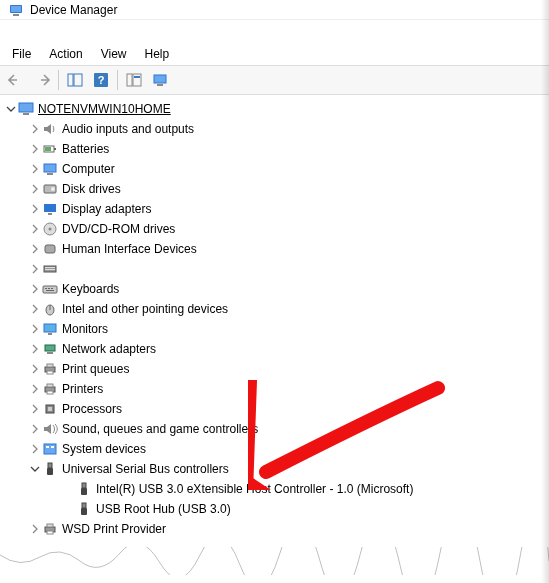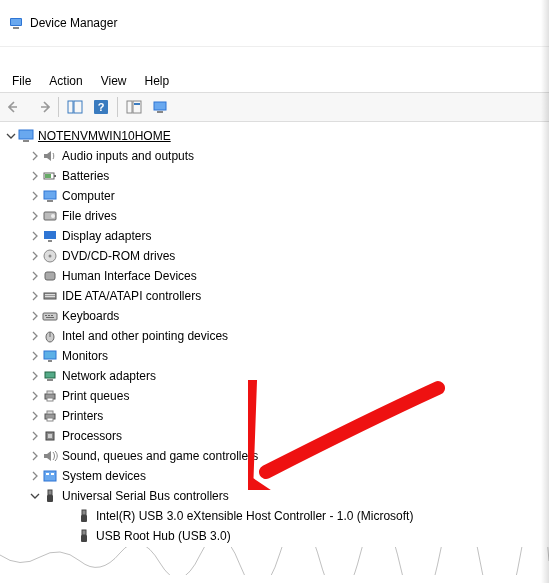--- a/index.html
+++ b/index.html
@@ -15,21 +15,21 @@
   }
   .window {
     width: 549px;
     height: 583px;
     background: #fff;
     display: flex;
     flex-direction: column;
     position: relative;
   }
   .titlebar {
-    height: 47px;
+    height: 20px;
     display: flex;
     align-items: center;
     padding: 0 8px;
     gap: 6px;
     border-bottom: 1px solid #eee;
   }
   .titlebar .icon { width: 16px; height: 16px; display:flex;align-items:center;justify-content:center; }
   .titlebar .title { font-size: 12px; }
   .menubar {
     height: 22px;
@@ -255,21 +255,21 @@
           <svg width="10" height="10" viewBox="0 0 10 10">
             <path d="M3 1 L7 5 L3 9" stroke="#888" fill="none" stroke-width="1.3"></path>
           </svg>
         </span>
         <span class="node-icon">
           <svg width="16" height="16" viewBox="0 0 16 16">
             <rect x="2" y="4" width="12" height="8" fill="#bbb" stroke="#666" rx="1"></rect>
             <circle cx="11" cy="8" r="2" fill="#eee"></circle>
           </svg>
         </span>
-        <span class="node-label">File drives</span>
+        <span class="node-label">Disk drives</span>
       </div>
       <div class="node indent-cat">
         <span class="expander">
           <svg width="10" height="10" viewBox="0 0 10 10">
             <path d="M3 1 L7 5 L3 9" stroke="#888" fill="none" stroke-width="1.3"></path>
           </svg>
         </span>
         <span class="node-icon">
           <svg width="16" height="16" viewBox="0 0 16 16">
             <rect x="2" y="3" width="12" height="8" fill="#2e75d4"></rect>
@@ -311,21 +311,20 @@
             <path d="M3 1 L7 5 L3 9" stroke="#888" fill="none" stroke-width="1.3"></path>
           </svg>
         </span>
         <span class="node-icon">
           <svg width="16" height="16" viewBox="0 0 16 16">
             <rect x="2" y="5" width="12" height="6" fill="#999" stroke="#555"></rect>
             <rect x="3" y="6" width="10" height="1" fill="#ddd"></rect>
             <rect x="3" y="8" width="10" height="1" fill="#ddd"></rect>
           </svg>
         </span>
-        <span class="node-label">IDE ATA/ATAPI controllers</span>
       </div>
       <div class="node indent-cat">
         <span class="expander">
           <svg width="10" height="10" viewBox="0 0 10 10">
             <path d="M3 1 L7 5 L3 9" stroke="#888" fill="none" stroke-width="1.3"></path>
           </svg>
         </span>
         <span class="node-icon">
           <svg width="16" height="16" viewBox="0 0 16 16">
             <rect x="1" y="5" width="14" height="7" fill="#ccc" stroke="#666" rx="1"></rect>

